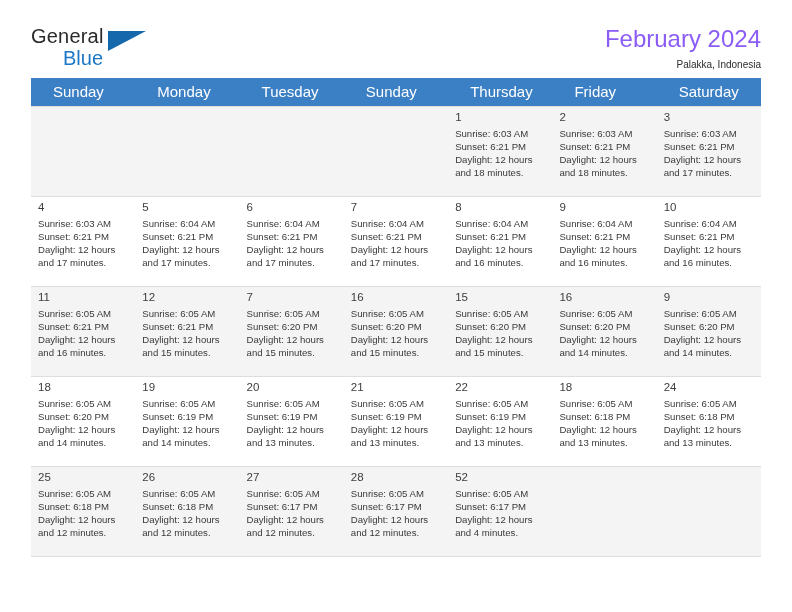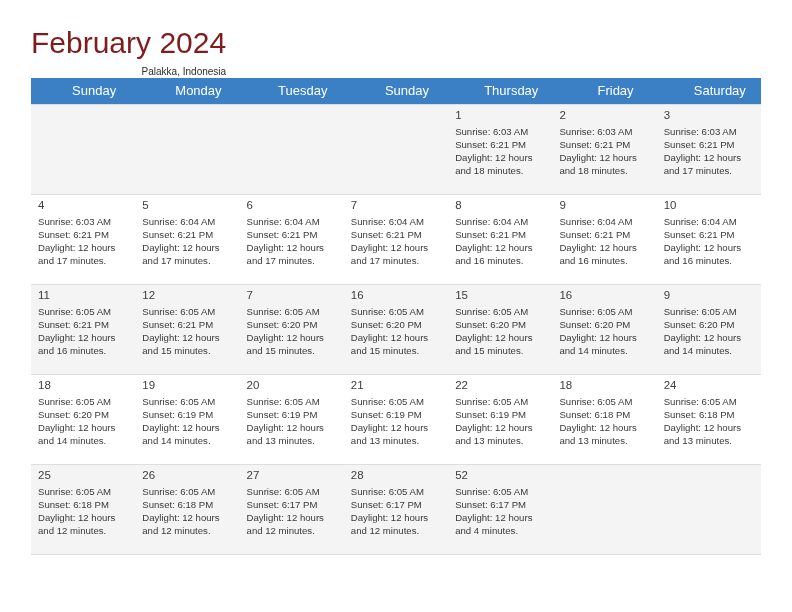--- a/index.html
+++ b/index.html
@@ -57,46 +57,46 @@
     width: 0;
     height: 0;
     border-left: 38px solid #1668ad;
     border-bottom: 20px solid transparent;
   }
   .title-block {
     text-align: right;
     padding-top: 0px;
   }
   .cal-title {
-    font-size: 30px;
+    font-size: 24px;
     font-weight: normal;
-    color: #7f1d1d;
+    color: #8b5cf6;
     line-height: 1.1;
     white-space: nowrap;
   }
   .cal-subtitle {
     font-size: 10px;
     color: #2b2b2b;
     margin-top: 7px;
     white-space: nowrap;
   }
 
   
   .calendar {
     width: 730px;
     border-collapse: collapse;
     table-layout: fixed;
     margin-top: 4px;
   }
   .calendar th {
     background: #3b7fc4;
     color: #ffffff;
-    font-size: 13px;
+    font-size: 15px;
     font-weight: normal;
-    text-align: center;
+    text-align: left;
     padding: 5px 0 6px 22px;
     border: none;
   }
   .calendar td {
     width: 104.28px;
     height: 89px;
     vertical-align: top;
     border-top: 1px solid #dededd;
     border-bottom: 1px solid #dededd;
     padding: 0;
@@ -122,20 +122,25 @@
   }
   .empty .daynum, .empty .daylines { visibility: hidden; }
 </style>
 </head>
 <body>
 
 <div class="page">
 
   <div class="header">
 
+    <div class="brand">
+      <span class="brand-general">General</span>
+      <span class="brand-triangle"></span>
+      <span class="brand-blue">Blue</span>
+    </div>
 
     <div class="title-block">
       <div class="cal-title">February 2024</div>
       <div class="cal-subtitle">Palakka, Indonesia</div>
     </div>
 
   </div>
 
   <table class="calendar">
     <thead>

